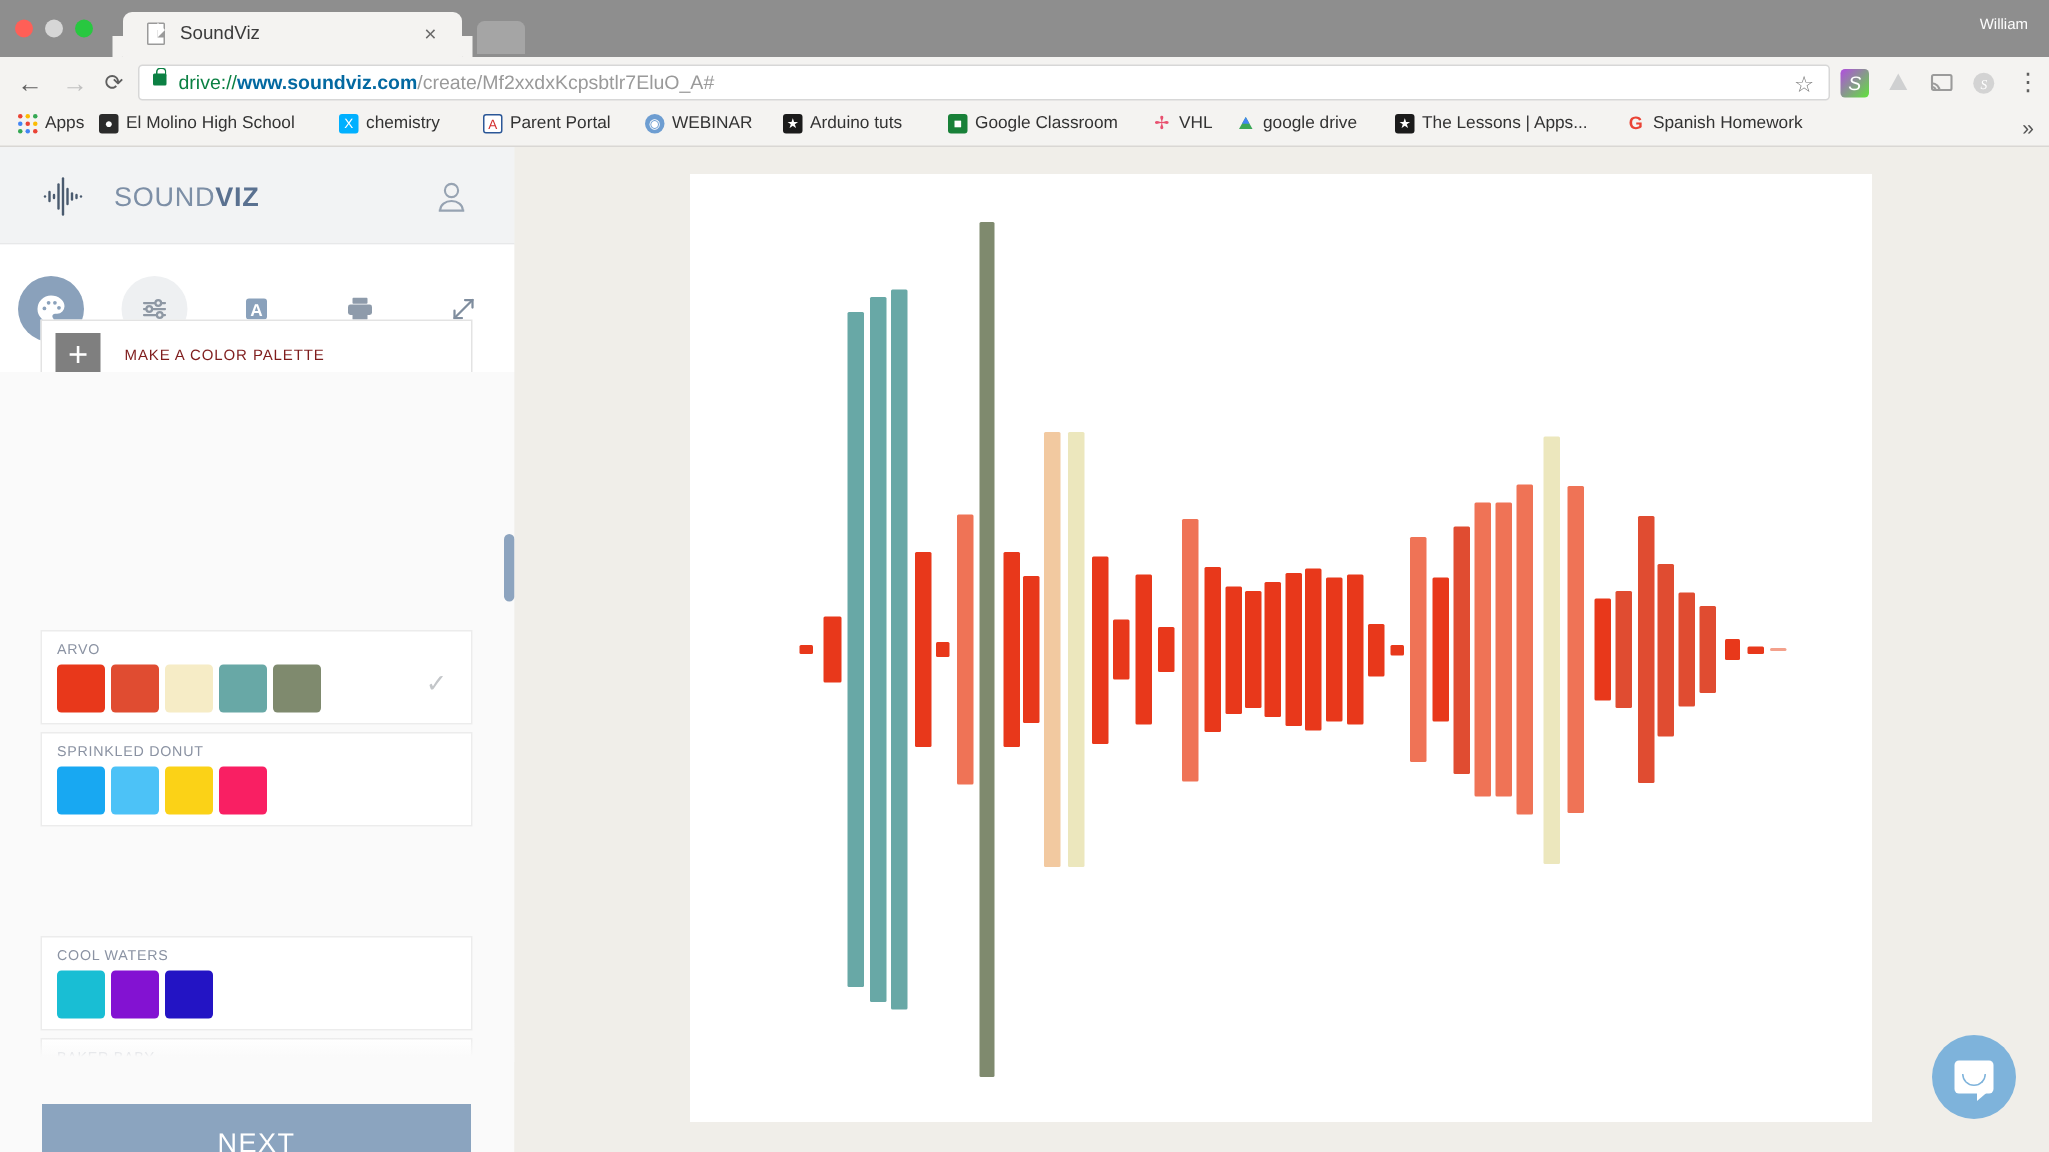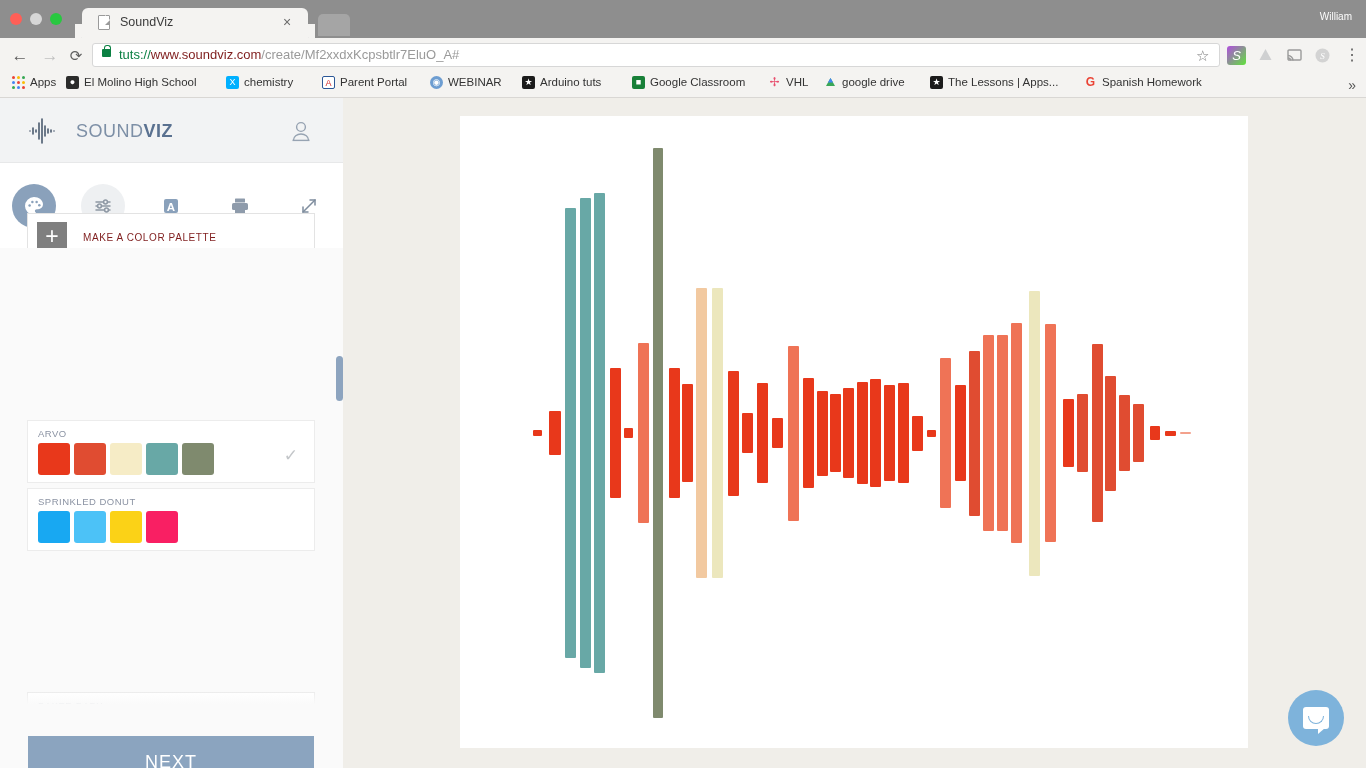--- a/index.html
+++ b/index.html
@@ -76,21 +76,21 @@
     position: absolute; left: 9px; top: 5px; width: 9px; height: 8px;
     background: #0b8043; border-radius: 1px;
   }
   .lock::before {
     content: ""; position: absolute; left: 2px; top: -4px; width: 5px; height: 5px;
     border: 1.5px solid #0b8043; border-bottom: none;
     border-radius: 3px 3px 0 0;
   }
   .url { position: absolute; left: 26px; top: 3px; font-size: 13px; white-space: nowrap; }
   .url .scheme { color: #0b8043; }
-  .url .host { color: #7f1d1d; font-weight: normal; }
+  .url .host { color: #0369a1; font-weight: bold; }
   .url .path { color: #9a9a9a; }
   .star {
     position: absolute; left: 1196px; top: 9px; font-size: 15px; color: #7b7b7b;
   }
   .ext { position: absolute; top: 8px; width: 19px; height: 19px; }
   .ext-s { left: 1227px; background: linear-gradient(135deg,#b14de0,#5fe33a); border-radius: 3px;
            font-size: 13px; color:#fff; text-align:center; line-height:19px; font-style: italic;}
   .ext-drive { left: 1256px; }
   .ext-cast { left: 1285px; }
   .ext-skype { left: 1313px; }
@@ -233,21 +233,21 @@
     <div class="win-user">William</div>
   </div>
 
   <div class="navbar">
     <div class="nav-btn nav-back">←</div>
     <div class="nav-btn nav-fwd">→</div>
     <div class="nav-btn nav-reload">⟳</div>
     <div class="omnibox">
       <div class="lock"></div>
       <div class="url">
-        <span class="scheme">tuts://</span><span class="host">www.soundviz.com</span><span class="path">/create/Mf2xxdxKcpsbtlr7EluO_A#</span>
+        <span class="scheme">drive://</span><span class="host">www.soundviz.com</span><span class="path">/create/Mf2xxdxKcpsbtlr7EluO_A#</span>
       </div>
     </div>
     <div class="star">☆</div>
     <div class="ext ext-s">S</div>
     <div class="ext ext-drive">
       <svg width="19" height="19" viewBox="0 0 19 19">
           <path d="M9.5 3 L15.5 14 L3.5 14 Z" fill="#cfd0d1"></path>
         </svg>
     </div>
     <div class="ext ext-cast">
@@ -432,20 +432,28 @@
         <div class="pal-name">SPRINKLED DONUT</div>
         <div class="sw-row">
           <div class="sw" style="background:#18a8f2"></div>
           <div class="sw" style="background:#4cc2f7"></div>
           <div class="sw" style="background:#fbd217"></div>
           <div class="sw" style="background:#f91f63"></div>
         </div>
       </div>
 
 
+      <div class="pal-card" style="top:376px;height:63px">
+        <div class="pal-name">COOL WATERS</div>
+        <div class="sw-row">
+          <div class="sw" style="background:#19bed4"></div>
+          <div class="sw" style="background:#8312d2"></div>
+          <div class="sw" style="background:#2314c4"></div>
+        </div>
+      </div>
 
       <div class="pal-card" style="top:444px;height:63px">
         <div class="pal-name">BAKER BABY</div>
 
       </div>
 
     </div>
 
     <div class="fade-bottom"></div>
 

